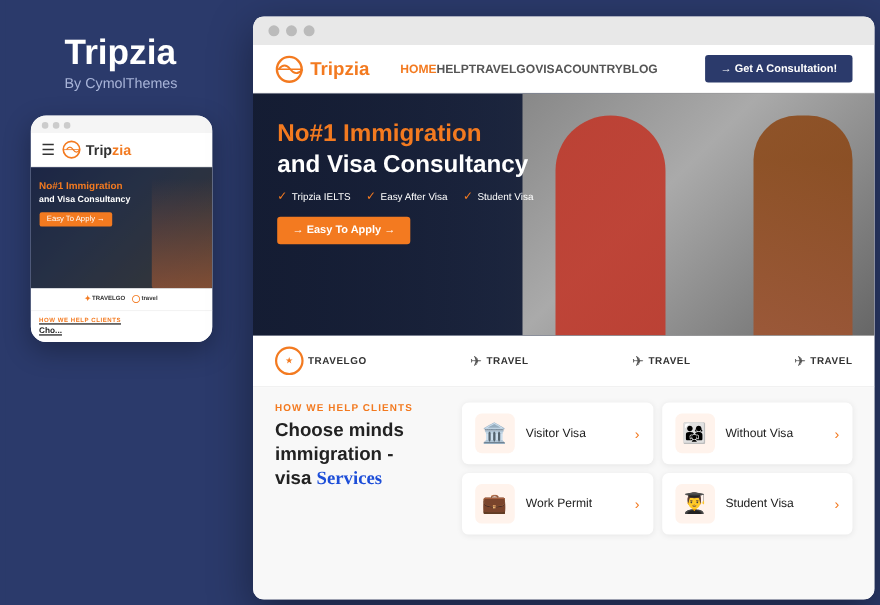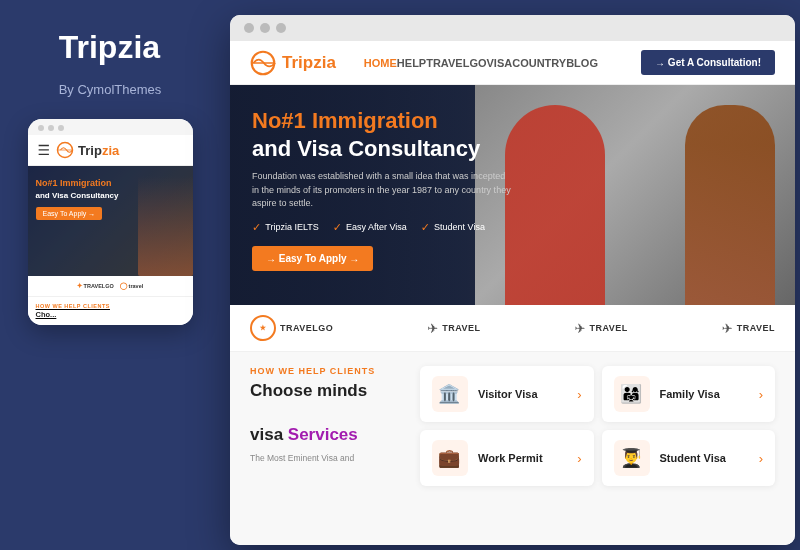--- a/index.html
+++ b/index.html
@@ -33,21 +33,21 @@
     }
     .brand-subtitle {
       font-size: 20px;
       font-weight: 400;
       color: #fff;
       line-height: 1.2;
     }
     .brand-by {
       font-size: 13px;
       color: #a8b4d8;
-      margin-top: 17px;
+      margin-top: 3px;
     }
 
     
     .mobile-card {
       width: 165px;
       background: #fff;
       border-radius: 14px;
       overflow: hidden;
       margin-top: 22px;
       box-shadow: 0 8px 24px rgba(0,0,0,0.3);
@@ -427,21 +427,22 @@
       letter-spacing: 1px;
     }
     .services-heading {
       font-size: 17px;
       font-weight: 800;
       color: #222;
       margin-top: 4px;
       line-height: 1.3;
     }
     .services-heading .orange {
-      color: #a21caf;
+      color: #1d4ed8;
+      font-family: Liberation Serif, serif;
     }
     .services-subdesc {
       font-size: 8.5px;
       color: #888;
       margin-top: 6px;
       line-height: 1.6;
     }
     .services-grid {
       flex: 1;
       display: grid;
@@ -466,21 +467,21 @@
       align-items: center;
       justify-content: center;
       flex-shrink: 0;
       font-size: 18px;
     }
     .service-info {
       flex: 1;
     }
     .service-name {
       font-size: 11px;
-      font-weight: 700;
+      font-weight: 400;
       color: #222;
     }
     .service-arrow {
       color: #f37a20;
       font-size: 13px;
     }
   </style>
 </head>
 <body>
 
@@ -565,21 +566,20 @@
 
     <div class="site-hero">
       <div class="hero-bg-overlay"></div>
       <div class="hero-people">
         <div class="person-left"></div>
         <div class="person-right"></div>
       </div>
       <div class="hero-content">
         <div class="hero-title">No#1 Immigration</div>
         <div class="hero-title hero-title-white">and Visa Consultancy</div>
-        <div class="hero-desc">Foundation was established with a small idea that was incepted in the minds of its promoters in the year 1987 to any country they aspire to settle.</div>
         <div class="hero-features">
           <div class="hero-feature">
             <span class="check-icon">✓</span>
             <span>Tripzia IELTS</span>
           </div>
           <div class="hero-feature">
             <span class="check-icon">✓</span>
             <span>Easy After Visa</span>
           </div>
           <div class="hero-feature">
@@ -609,38 +609,37 @@
         <span class="logo-item-text">travel</span>
       </div>
     </div>
 
     <div class="services-section">
       <div class="services-inner">
         <div class="services-left">
           <div class="services-label">HOW WE HELP CLIENTS</div>
           <div class="services-heading">
             <span>Choose minds</span><br>
-            <br>
+            <span>immigration -</span><br>
             <span>visa</span>
             <span class="orange">Services</span>
           </div>
-          <div class="services-subdesc">The Most Eminent Visa and</div>
         </div>
         <div class="services-grid">
           <div class="service-card">
             <div class="service-icon-box">🏛️</div>
             <div class="service-info">
               <div class="service-name">Visitor Visa</div>
             </div>
             <span class="service-arrow">›</span>
           </div>
           <div class="service-card">
             <div class="service-icon-box">👨‍👩‍👧</div>
             <div class="service-info">
-              <div class="service-name">Family Visa</div>
+              <div class="service-name">Without Visa</div>
             </div>
             <span class="service-arrow">›</span>
           </div>
           <div class="service-card">
             <div class="service-icon-box">💼</div>
             <div class="service-info">
               <div class="service-name">Work Permit</div>
             </div>
             <span class="service-arrow">›</span>
           </div>

